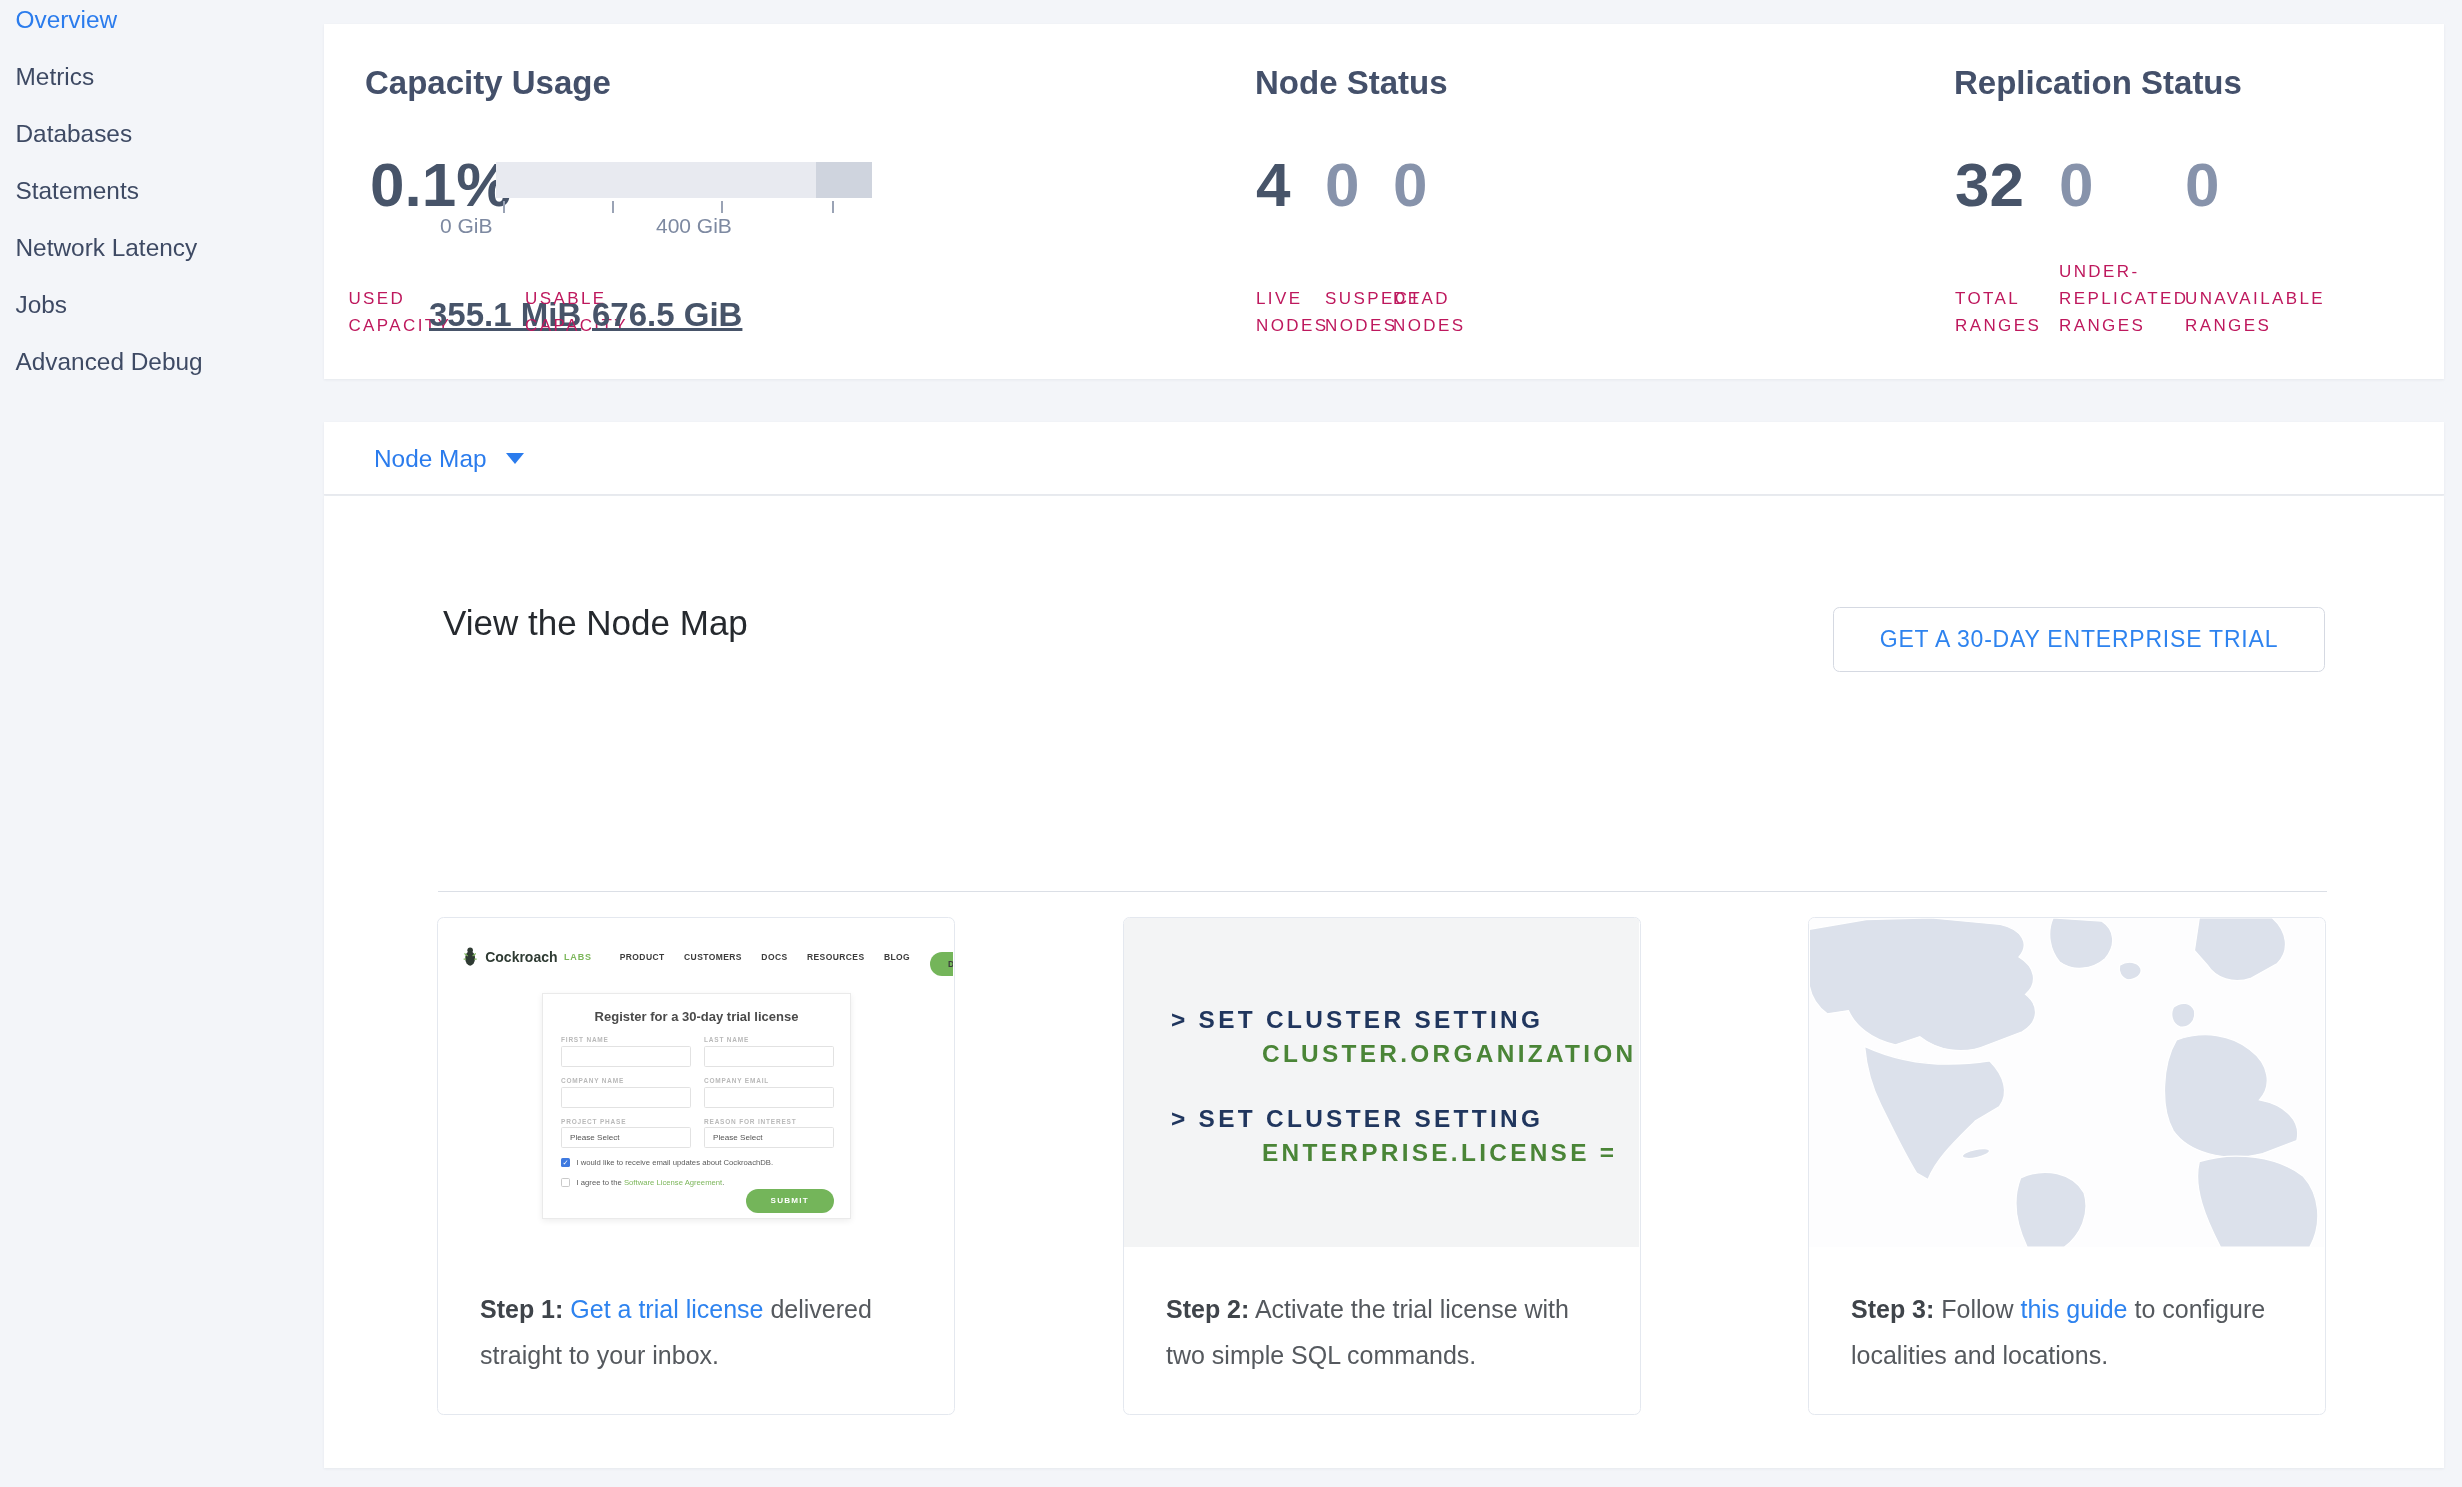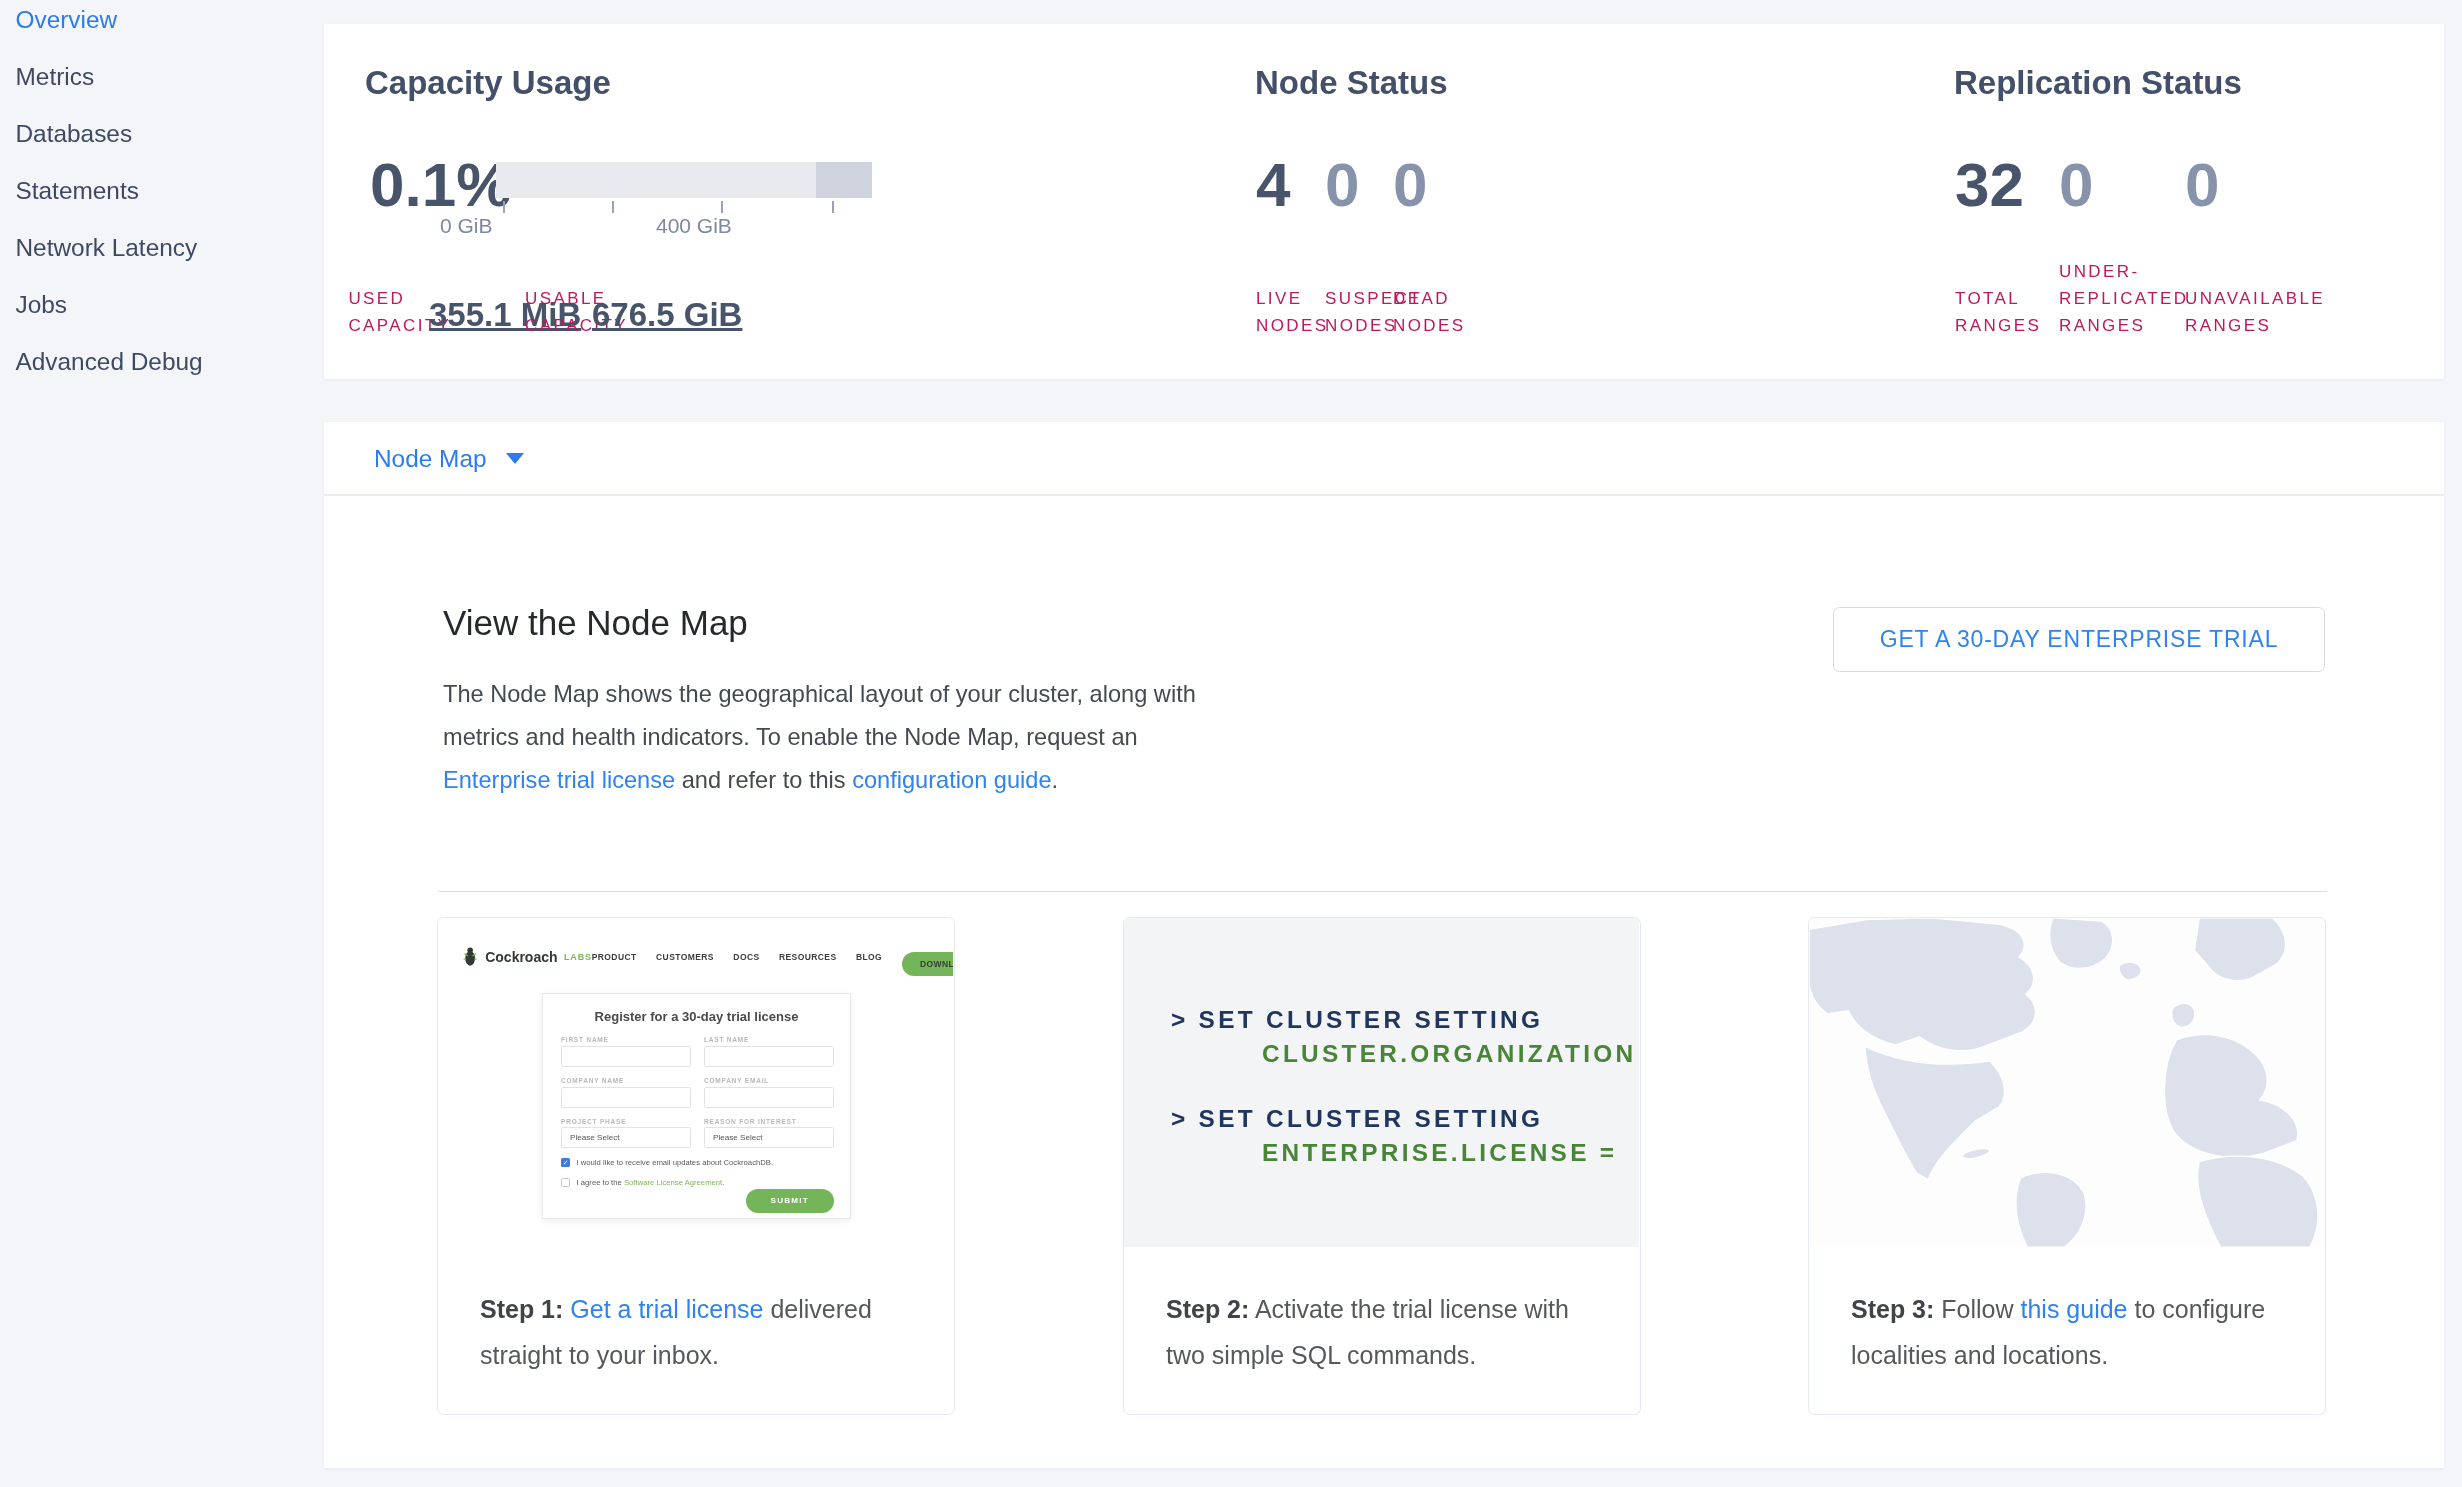--- a/index.html
+++ b/index.html
@@ -43,21 +43,21 @@
                border:1.6px solid #d5d9e2; border-radius:6.5px; color:#2e83ef; font-size:23px;
                letter-spacing:0.8px; font-family:inherit; font-weight:500; cursor:pointer; }
   .divider { position:absolute; left:114px; top:395px; width:1889px; height:0; border-top:0.8px solid #dbdfe6; }
   
   .step-card { position:absolute; top:421px; width:518px; height:498px; background:#fff;
                border:1.6px solid #e4e8ef; border-radius:6.5px; overflow:hidden; }
   .step-card .media { position:absolute; left:0; top:0; width:515px; height:329px; overflow:hidden; }
   .caption { position:absolute; top:368px; left:42px; right:33px; font-size:25px; line-height:46px; color:#55595e; }
   .caption b { color:#3f444a; }
   
-  .mini-header { position:absolute; left:24.4px; right:24.4px; top:19.5px; display:flex; align-items:center; }
+  .mini-header { position:absolute; left:24.4px; right:24.4px; top:19.5px; display:flex; align-items:center;gap:28px; }
   .brand { display:flex; align-items:center; gap:6.5px; }
   .brand .b-name { font-size:14px; font-weight:800; color:#2f3b33; }
   .brand .b-suffix { font-size:9px; font-weight:700; color:#7cb65a; letter-spacing:0.8px; }
   .mini-nav { margin-left:auto; display:flex; align-items:flex-start; gap:19.5px;margin-top:14px; }
   .mini-nav span { font-size:8.5px; letter-spacing:0.4px; color:#3c3c3c; font-weight:600; }
   .pill-btn { background:#74b55a; color:#fff; border-radius:12.2px; text-align:center;
               font-weight:600; letter-spacing:1.2px; }
   .dl-btn { width:91px; height:24.4px; line-height:24.4px; font-size:8.1px; }
   .mini-form { position:absolute; left:104px; top:75px; width:309px; height:226px; background:#fff;
                border:0.8px solid #eaeaea; box-shadow:0 1.6px 6.5px rgba(0,0,0,.07); }
@@ -139,21 +139,20 @@
   <div class="dd">
     <span class="dd-label">Node Map</span>
     <span class="caret-down"></span>
   </div>
 </div>
 
 <section class="card-surface panel">
 
   <h2>View the Node Map</h2>
 
-  <p class="desc"><span>The Node Map shows the geographical layout of your cluster, along with metrics and health indicators. To enable the Node Map, request an </span><a class="link">Enterprise trial license</a><span> and refer to this </span><a class="link">configuration guide</a><span>.</span></p>
 
   <button class="trial-btn">GET A 30-DAY ENTERPRISE TRIAL</button>
 
   <div class="divider"></div>
 
   <div class="step-card" style="left:113px">
     <div class="media">
       <div class="mini-header">
         <div class="brand">
           <svg width="16.3" height="19.5" viewBox="0 0 20 24">

